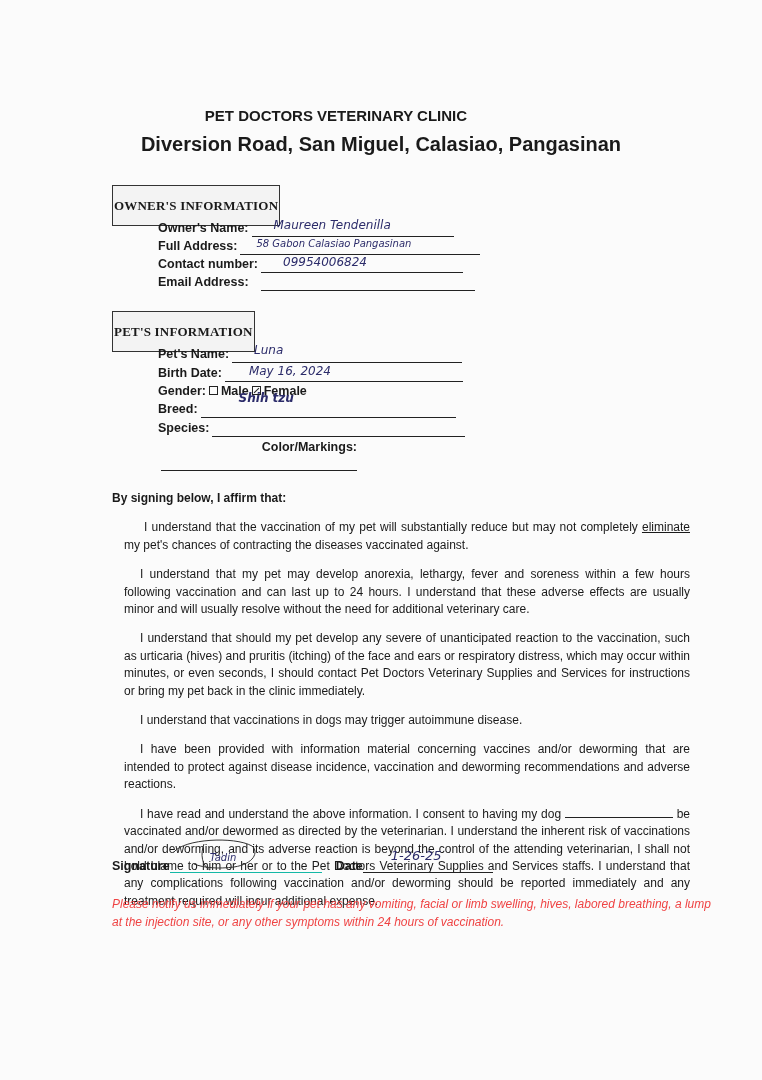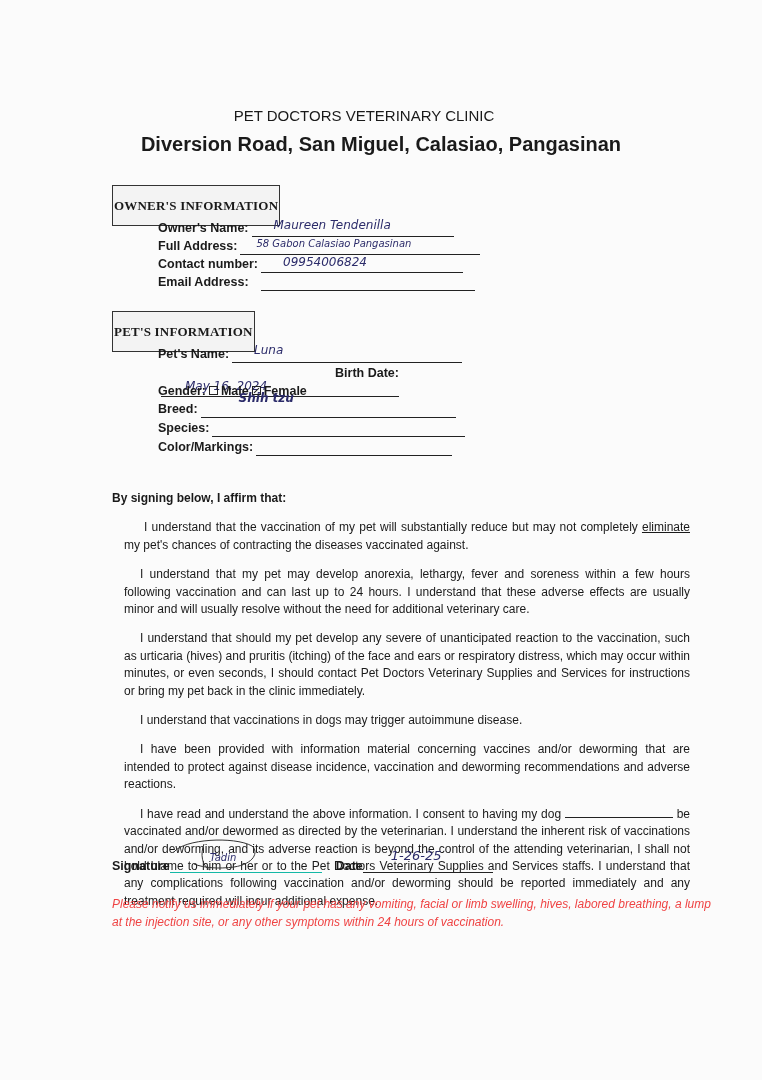--- a/index.html
+++ b/index.html
@@ -7,21 +7,21 @@
     width: 762px; height: 1080px;
     background: #fbfbfb;
     position: relative;
     overflow: hidden;
     font-family: "Liberation Sans", sans-serif;
     color: #1a1a1a;
   }
   .page { position: absolute; inset: 0; }
   .title {
     position: absolute; left: 0; width: 672px; top: 107px;
-    text-align: center; font-weight: normal; font-size: 15px; padding-left: 28px;
+    text-align: center; font-weight: bold; font-size: 15px;
   }
   .subtitle {
     position: absolute; left: 0; width: 762px; top: 133px;
     text-align: center; font-weight: bold; font-size: 20px;
   }
   .section-header {
     position: absolute; left: 112px;
     font-family: "Liberation Serif", serif; font-weight: bold; font-size: 13px;
     border: 1px solid #333; padding: 12px 1px; line-height: 15px;
     background: #f3f3f3; letter-spacing: 0.2px;
@@ -100,21 +100,21 @@
   </div>
 
   <div class="section-header" style="top:311px;">PET'S INFORMATION</div>
 
   <div class="field" style="top:345px;">
     <span>Pet's Name:</span>
     <span class="line" style="width:230px;">
       <span class="hand" style="left:22px; top:-7px;">Luna</span>
     </span>
   </div>
-  <div class="field" style="top:364px;flex-direction:column;">
+  <div class="field" style="top:364px;">
     <span>Birth Date:</span>
     <span class="line" style="width:238px;">
       <span class="hand" style="left:24px; top:-5px;">May 16, 2024</span>
     </span>
   </div>
   <div class="field" style="top:382px; align-items:center;">
     <span>Gender:</span>
     <span class="check"></span>
     <span>Male</span>
     <span class="check checked"></span>
@@ -123,21 +123,21 @@
   <div class="field" style="top:400px;">
     <span>Breed:</span>
     <span class="line" style="width:255px;">
       <span class="hand" style="left:38px; top:-14px;font-weight:bold;">Shih tzu</span>
     </span>
   </div>
   <div class="field" style="top:419px;">
     <span>Species:</span>
     <span class="line" style="width:253px;"></span>
   </div>
-  <div class="field" style="top:438px;">
+  <div class="field" style="top:438px;flex-direction:column;">
     <span>Color/Markings:</span>
     <span class="line" style="width:196px;"></span>
   </div>
 
   <div class="body-text">
     <div class="lead">By signing below, I affirm that:</div>
     <p class="first"><span>I understand that the vaccination of my pet will substantially reduce but may not completely </span><span class="u">eliminate</span><span> my pet's chances of contracting the diseases vaccinated against.</span></p>
     <p>I understand that my pet may develop anorexia, lethargy, fever and soreness within a few hours following vaccination and can last up to 24 hours. I understand that these adverse effects are usually minor and will usually resolve without the need for additional veterinary care.</p>
     <p>I understand that should my pet develop any severe of unanticipated reaction to the vaccination, such as urticaria (hives) and pruritis (itching) of the face and ears or respiratory distress, which may occur within minutes, or even seconds, I should contact Pet Doctors Veterinary Supplies and Services for instructions or bring my pet back in the clinic immediately.</p>
     <p>I understand that vaccinations in dogs may trigger autoimmune disease.</p>

